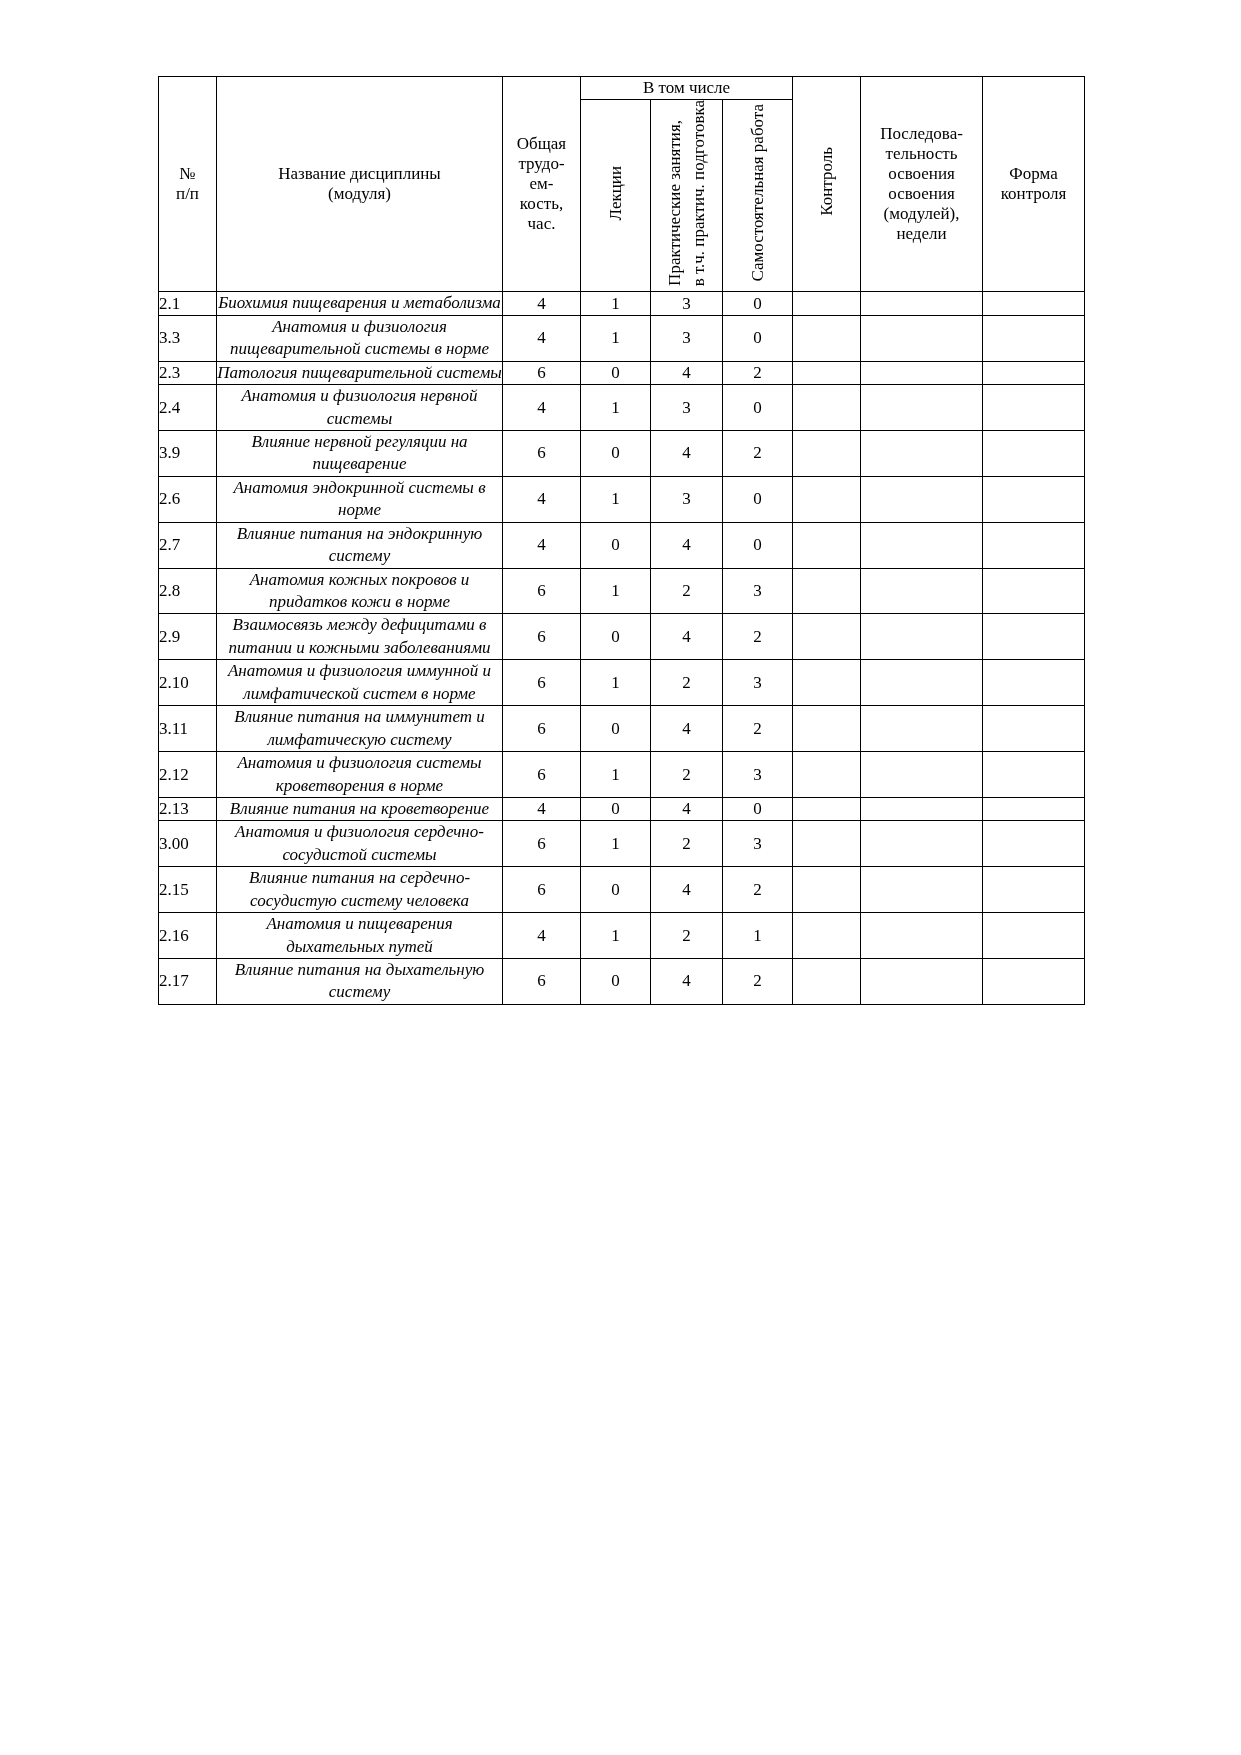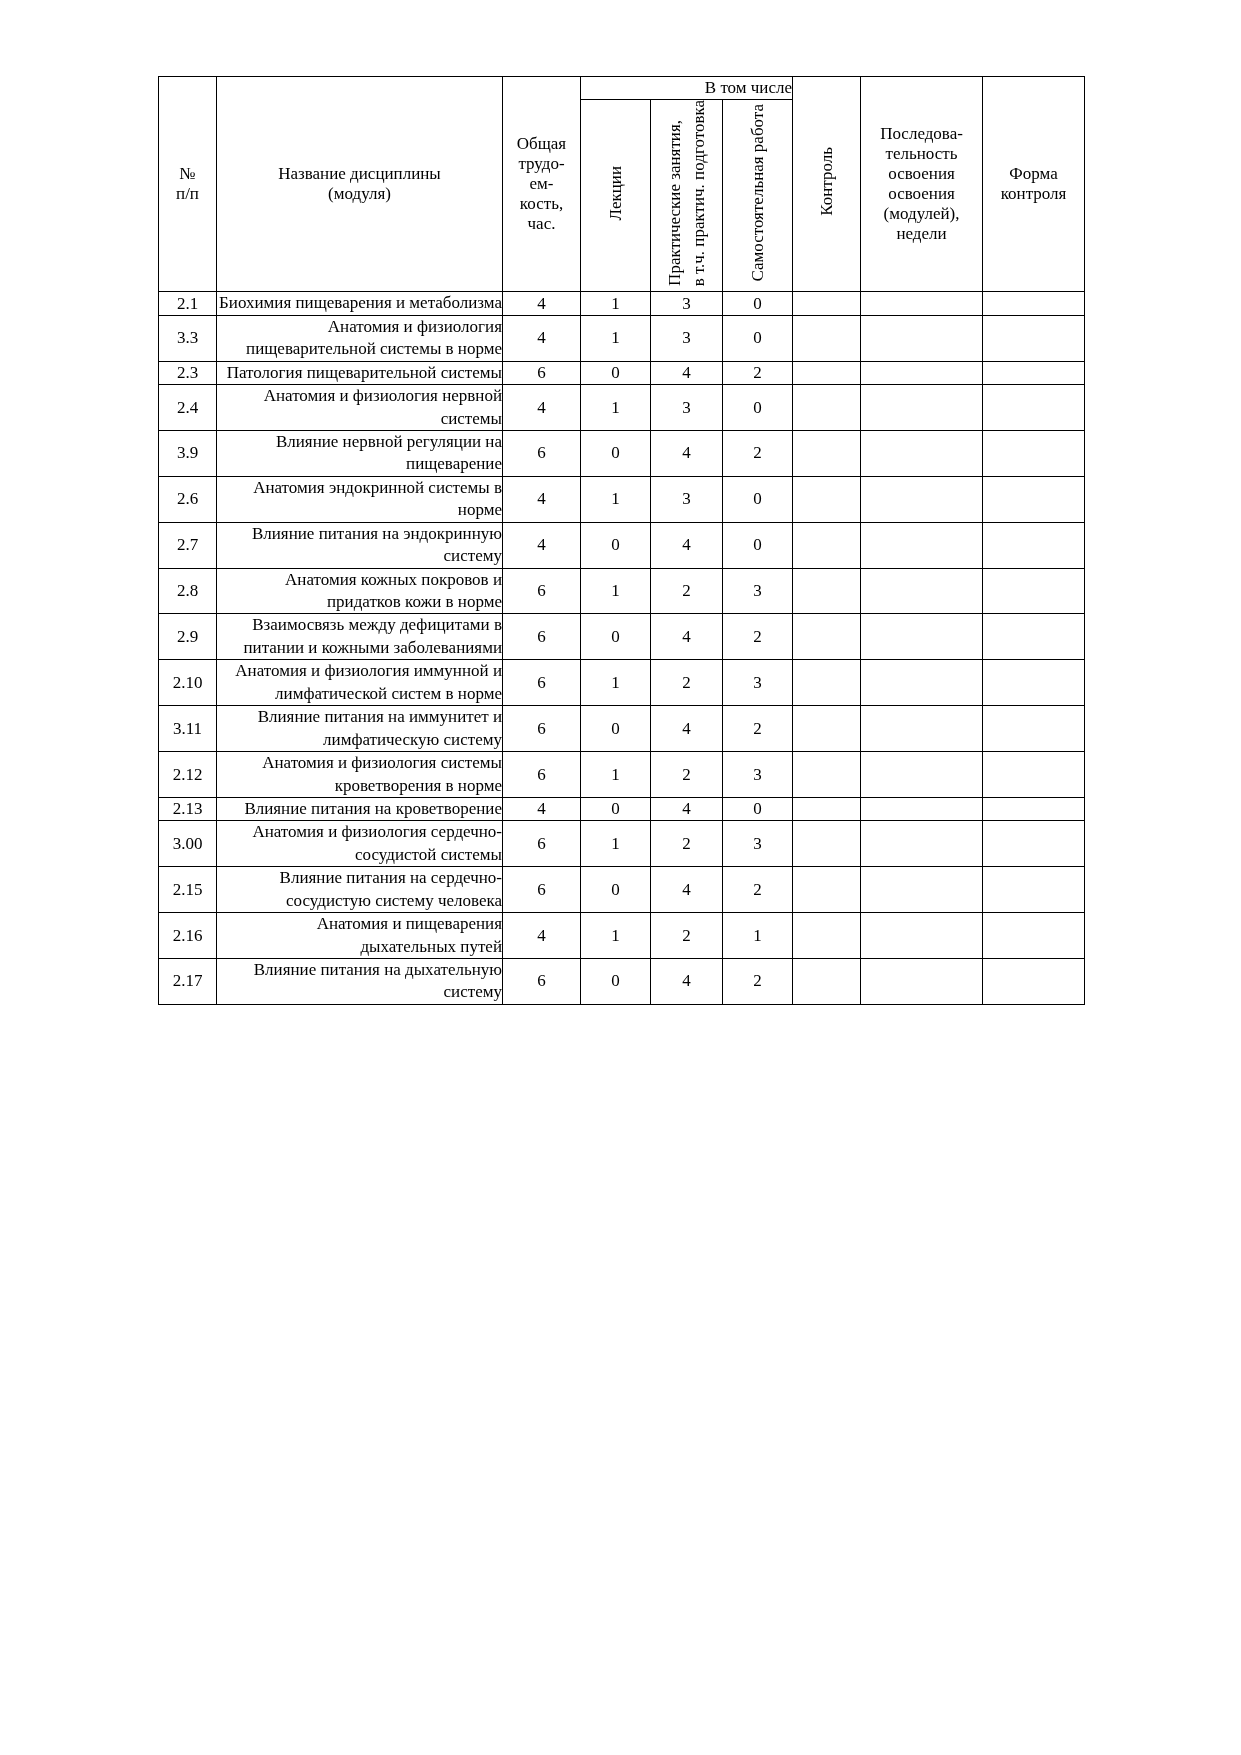--- a/index.html
+++ b/index.html
@@ -40,21 +40,21 @@
   col.c-name     { width: 286px; }
   col.c-total    { width: 78px; }
   col.c-lect     { width: 70px; }
   col.c-pract    { width: 72px; }
   col.c-self     { width: 70px; }
   col.c-control  { width: 68px; }
   col.c-seq      { width: 122px; }
   col.c-form     { width: 102px; }
 
   .hdr-group {
-    text-align: right;
+    text-align: center;
     font-size: 17px;
     padding: 6px 0 6px 0;
     height: 22px;
   }
   .hdr-cell {
     text-align: center;
     font-size: 17px;
     line-height: 1.18;
     padding: 4px 3px;
   }
@@ -69,29 +69,30 @@
     white-space: nowrap;
     font-size: 17px;
     line-height: 1.15;
     margin: 0 auto;
     display: inline-block;
   }
   .vert-text.two-line {
     line-height: 1.15;
   }
   .cell-num {
-    text-align: center;
+    text-align: left;
     font-size: 18px;
     padding: 4px 2px;
   }
   .cell-name {
-    text-align: right;
+    text-align: center;
     font-size: 18px;
     line-height: 1.32;
     padding: 6px 8px 6px 8px;
+    font-style: italic;
   }
   .cell-val {
     text-align: center;
     font-size: 18px;
     padding: 4px 2px;
   }
   .cell-blank {
     padding: 4px 2px;
   }
 </style>

